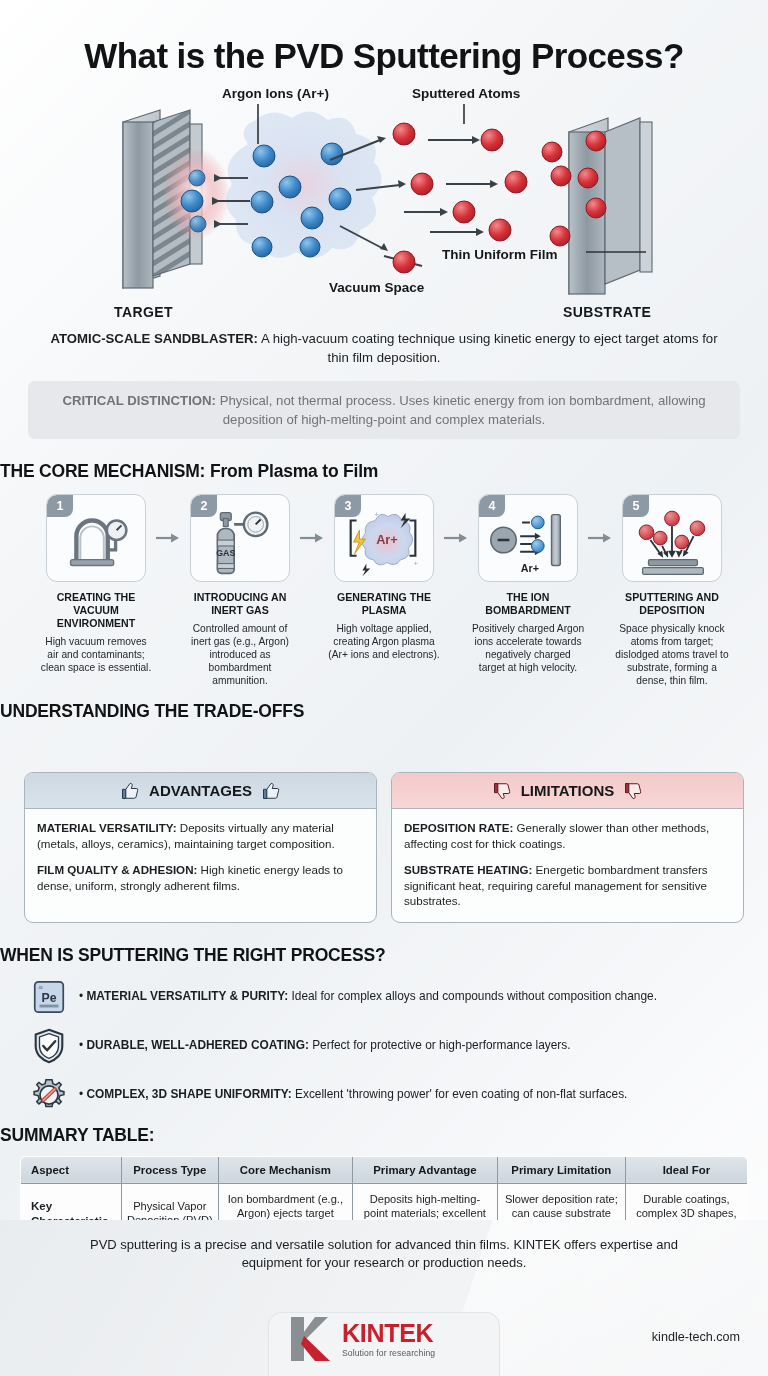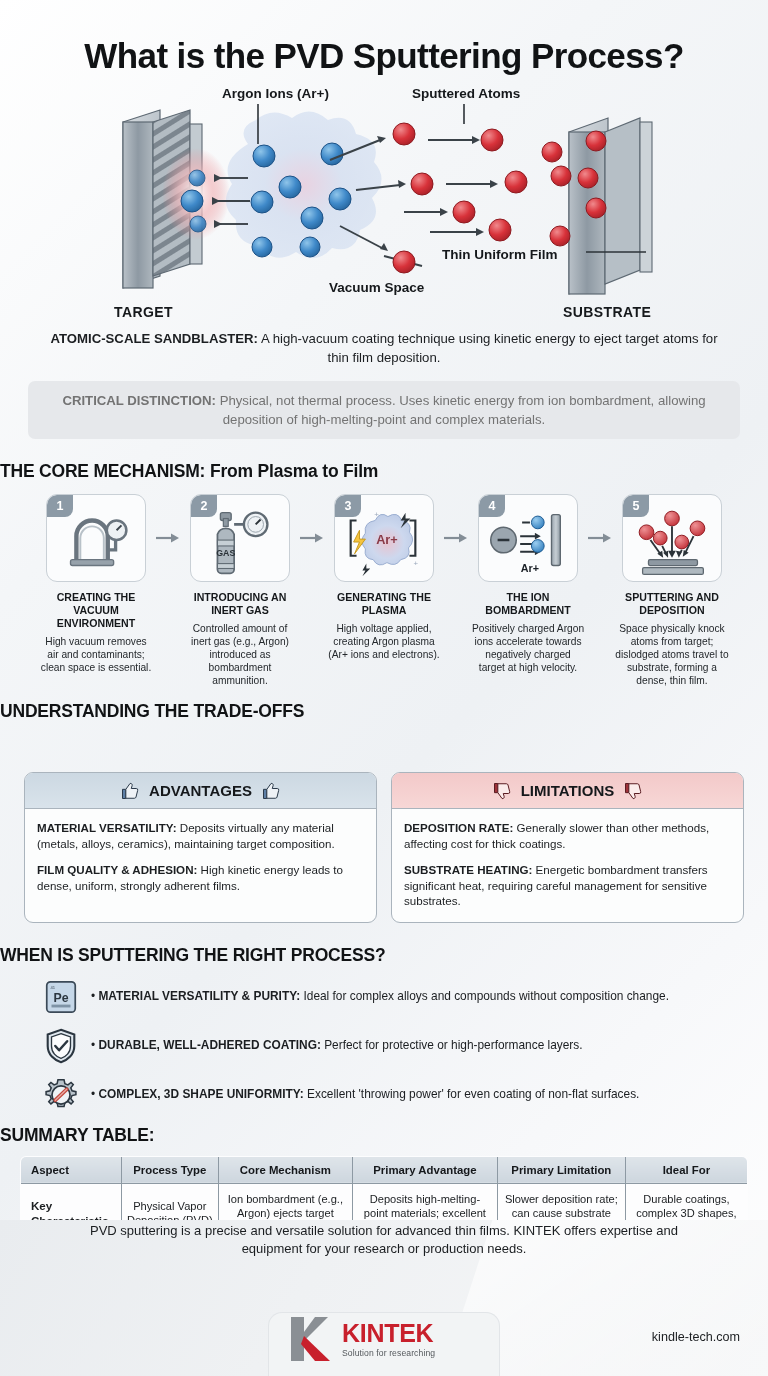--- a/index.html
+++ b/index.html
@@ -180,21 +180,21 @@
   .panel-item {
     font-size: 11.6px;
     line-height: 1.34;
     color: #1b1e21;
     margin-bottom: 11px;
   }
   .panel-item:last-child { margin-bottom: 0; }
   .panel-item b { font-weight: bold; }
 
   
-  .usecases { margin-top: 12px; padding: 0 42px; }
+  .usecases { margin-top: 12px; padding: 0 30px; }
   .uc-row {
     display: flex;
     align-items: center;
     gap: 11px;
     margin-bottom: 11px;
   }
   .uc-icon { width: 38px; height: 38px; flex: 0 0 38px; }
   .uc-text {
     font-size: 11.9px;
     line-height: 1.3;
@@ -254,21 +254,21 @@
     text-align: center;
     font-size: 17.5px;
     font-weight: bold;
     color: #111315;
     padding-top: 18px;
     letter-spacing: -0.2px;
   }
   .cta-body {
     position: relative;
     width: 620px;
-    margin: 2px auto 0;
+    margin: 16px auto 0;
     text-align: center;
     font-size: 13px;
     line-height: 1.4;
     color: #1b1e21;
   }
   .brand-plate {
     position: absolute;
     left: 268px; bottom: -18px;
     width: 232px; height: 82px;
     background: #f2f4f5;

